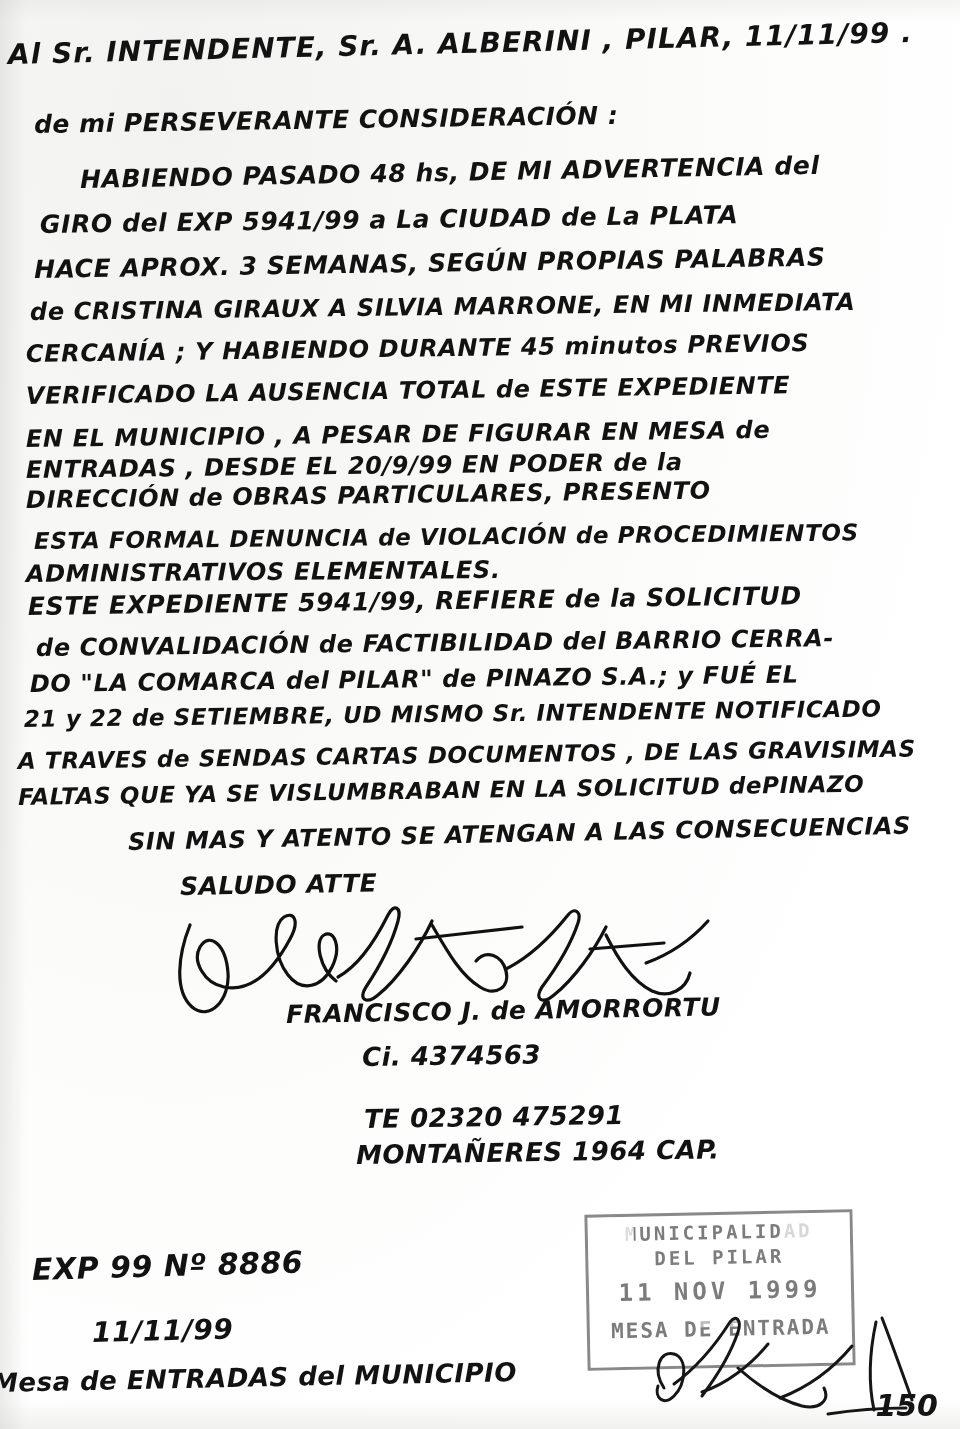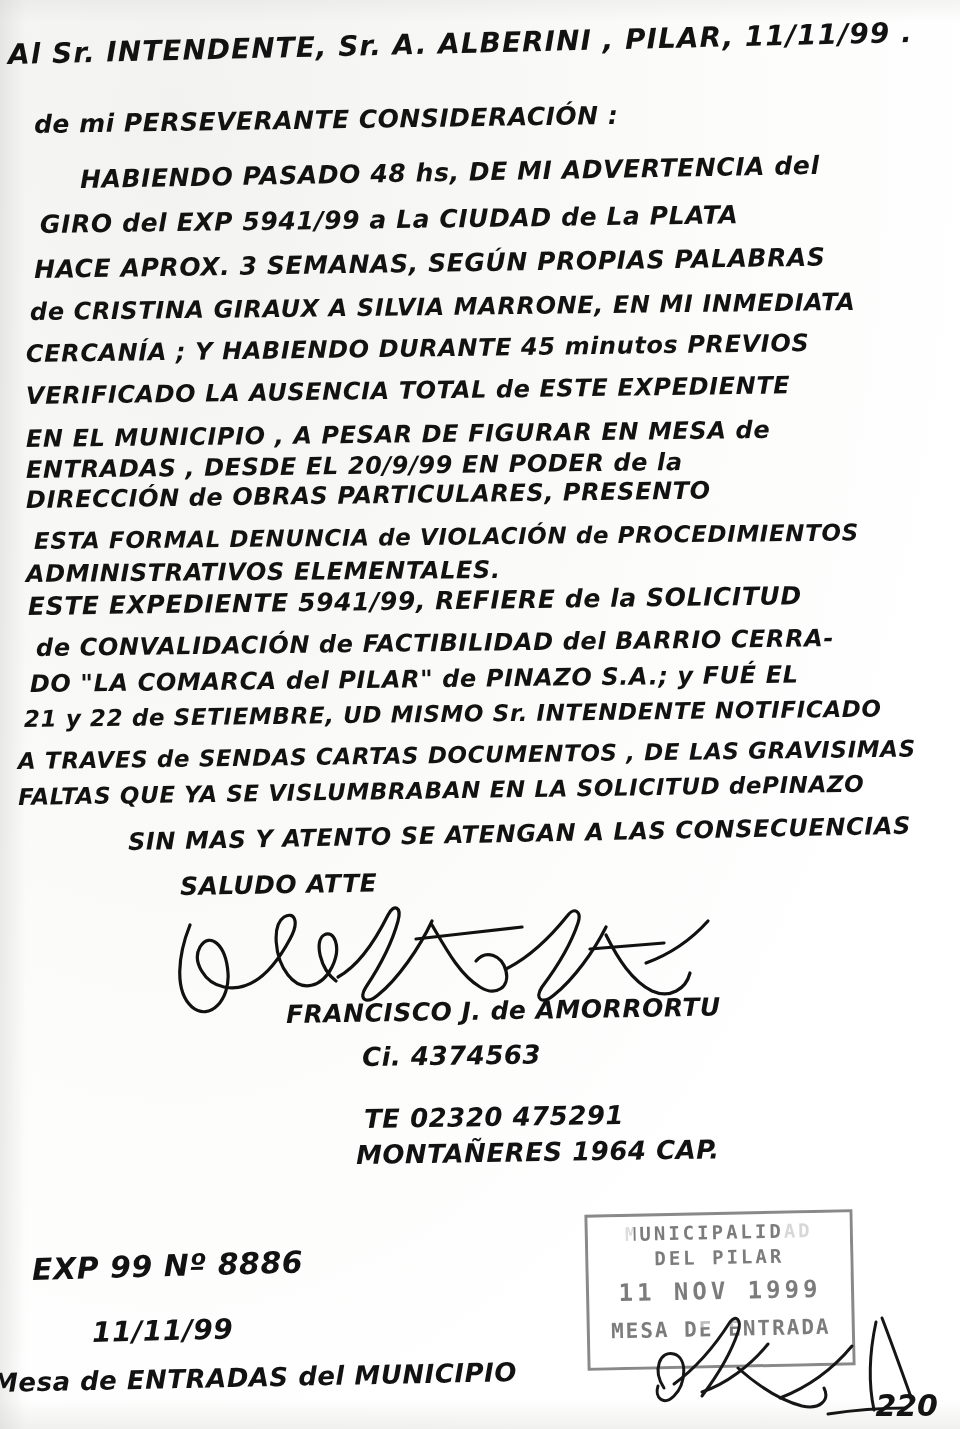--- a/index.html
+++ b/index.html
@@ -215,15 +215,15 @@
       <path d="M44,74 C66,58 86,34 100,12 C106,4 112,10 108,22 C100,46 84,70 72,86"></path>
       <path d="M72,82 C96,74 120,56 138,34"></path>
       <path d="M108,58 C126,74 148,90 172,96 C190,100 200,90 194,78"></path>
       <path d="M150,88 C176,78 202,60 222,36"></path>
       <path d="M246,12 C240,40 238,72 244,100"></path>
       <path d="M252,8 C262,34 272,62 282,90"></path>
       <path d="M198,104 C224,100 250,98 276,98"></path>
     </g>
   </svg>
 
-  <div id="folio">220</div>
+  <div id="folio">150</div>
 
 </div>
 
 </body></html>

